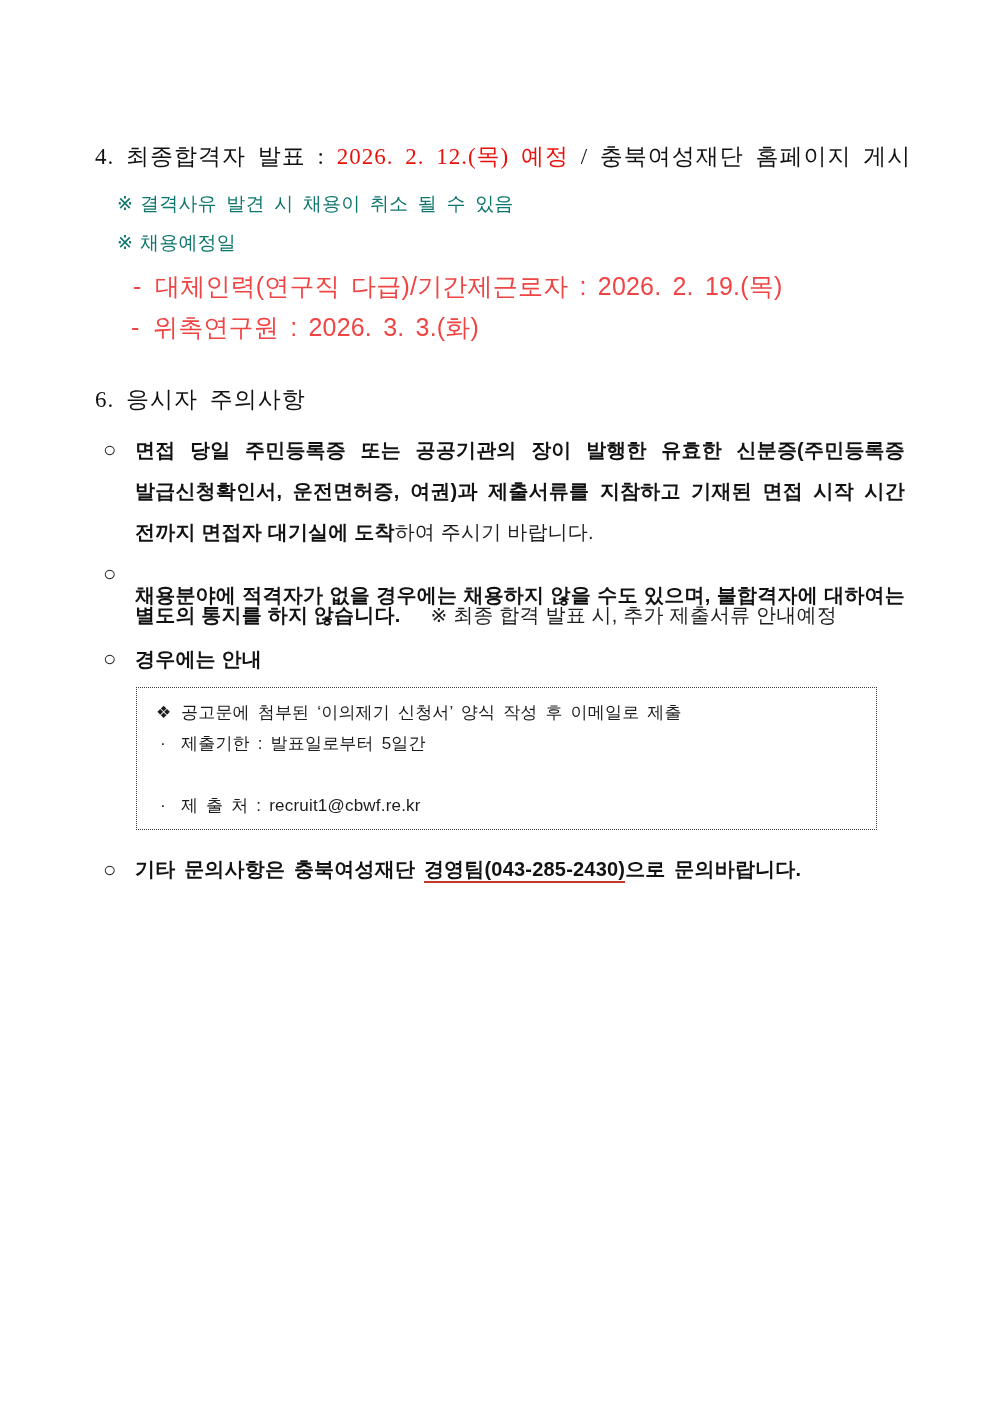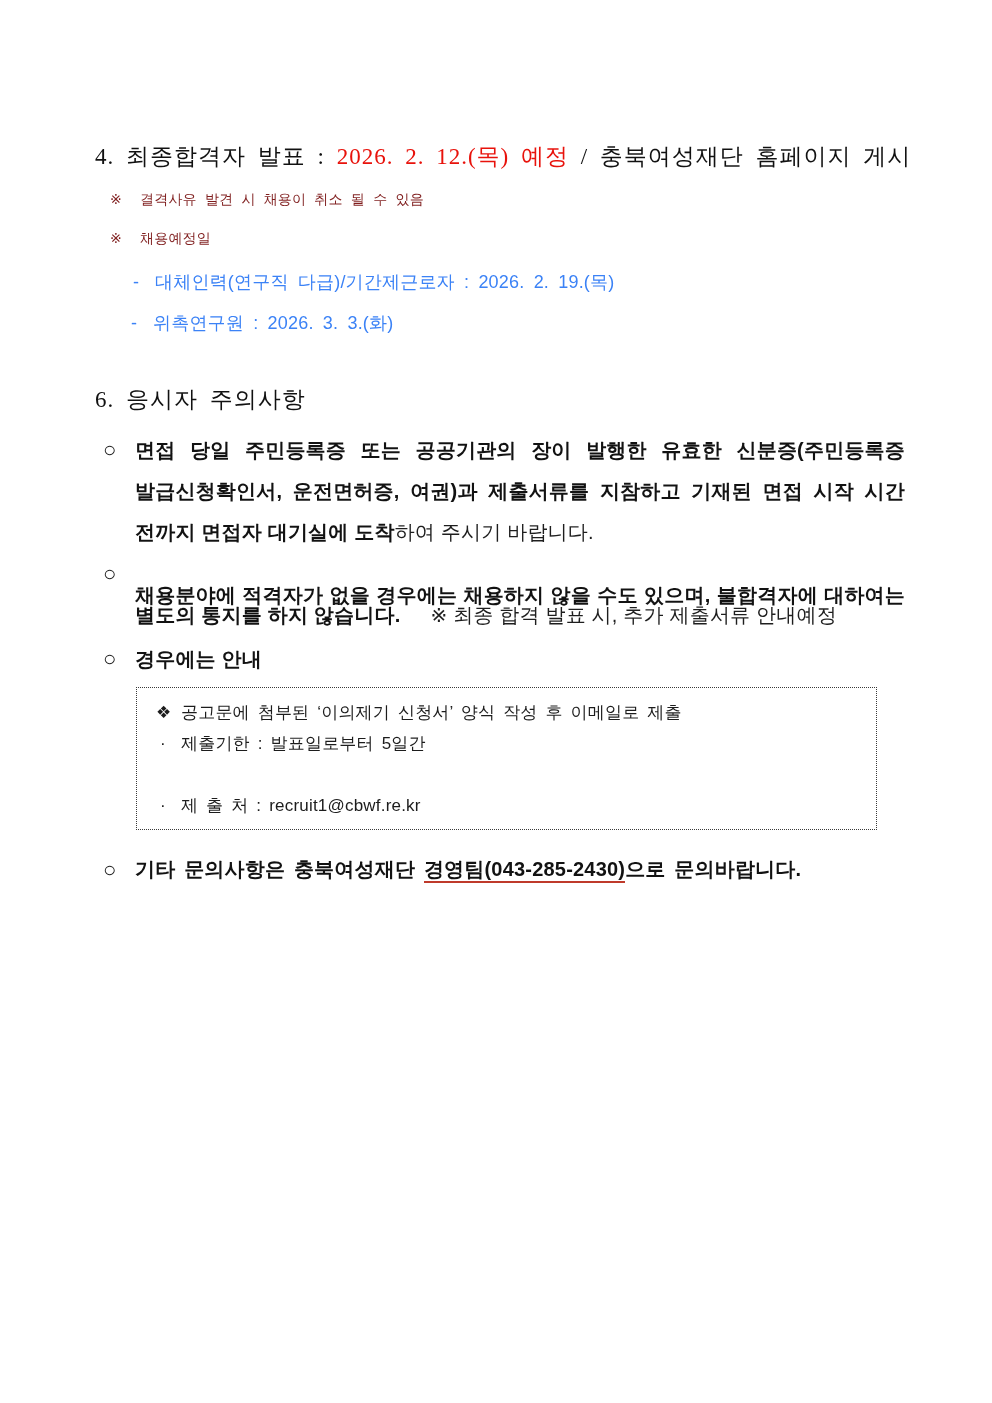--- a/index.html
+++ b/index.html
@@ -15,23 +15,23 @@
   }
   .abs{position:absolute;white-space:nowrap;}
   
   .h-serif{
     font-family:"Liberation Serif","DejaVu Serif",serif;
     font-size:23px;font-weight:400;letter-spacing:1px;word-spacing:5px;
     color:#111111;
   }
   .red{color:#e8120b;}
   
-  .note{font-size:14px;letter-spacing:0.2px;word-spacing:4px;color:#7f1d1d;}
+  .note{font-size:19px;letter-spacing:0.2px;word-spacing:4px;color:#0f766e;text-align:center;}
   .note .marker{display:inline-block;width:30px;}
-  .subitem{font-size:18px;letter-spacing:0.2px;word-spacing:4px;color:#3b82f6;}
+  .subitem{font-size:25px;letter-spacing:0.2px;word-spacing:4px;color:#ef4444;}
   .subitem .marker{display:inline-block;width:22px;}
   .bullet{
     position:absolute;left:103px;
     font-size:22px;font-weight:400;color:#1c1c1c;line-height:26px;
   }
   .bold-line{
     position:absolute;left:135px;width:770px;
     font-size:20px;font-weight:700;letter-spacing:0.2px;color:#121212;
     line-height:26px;
   }

